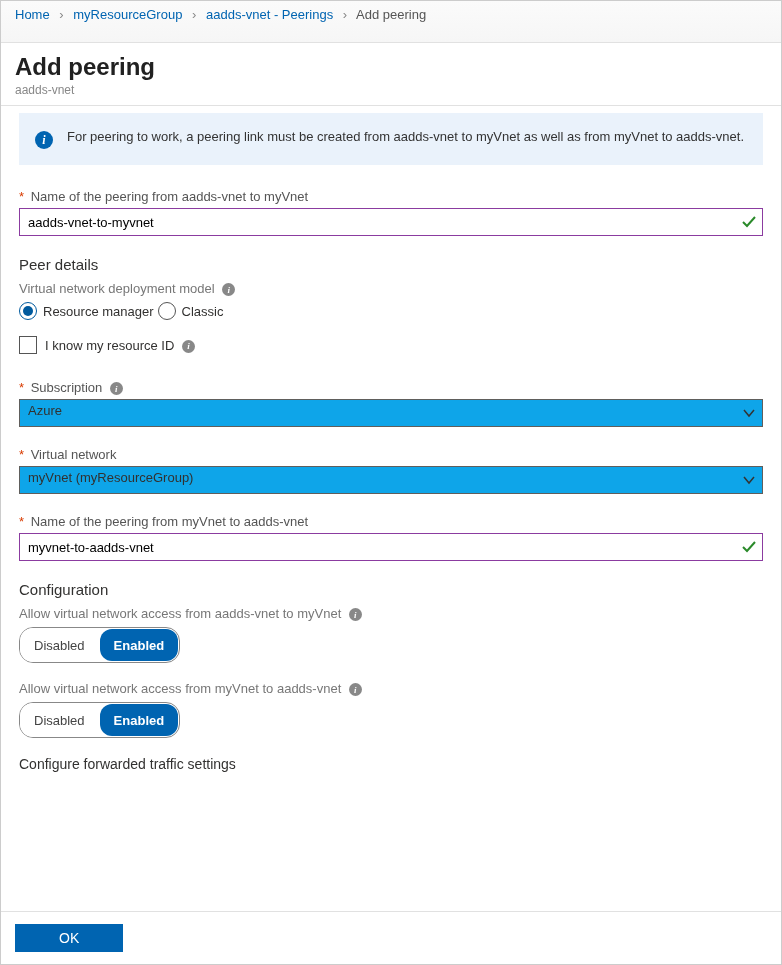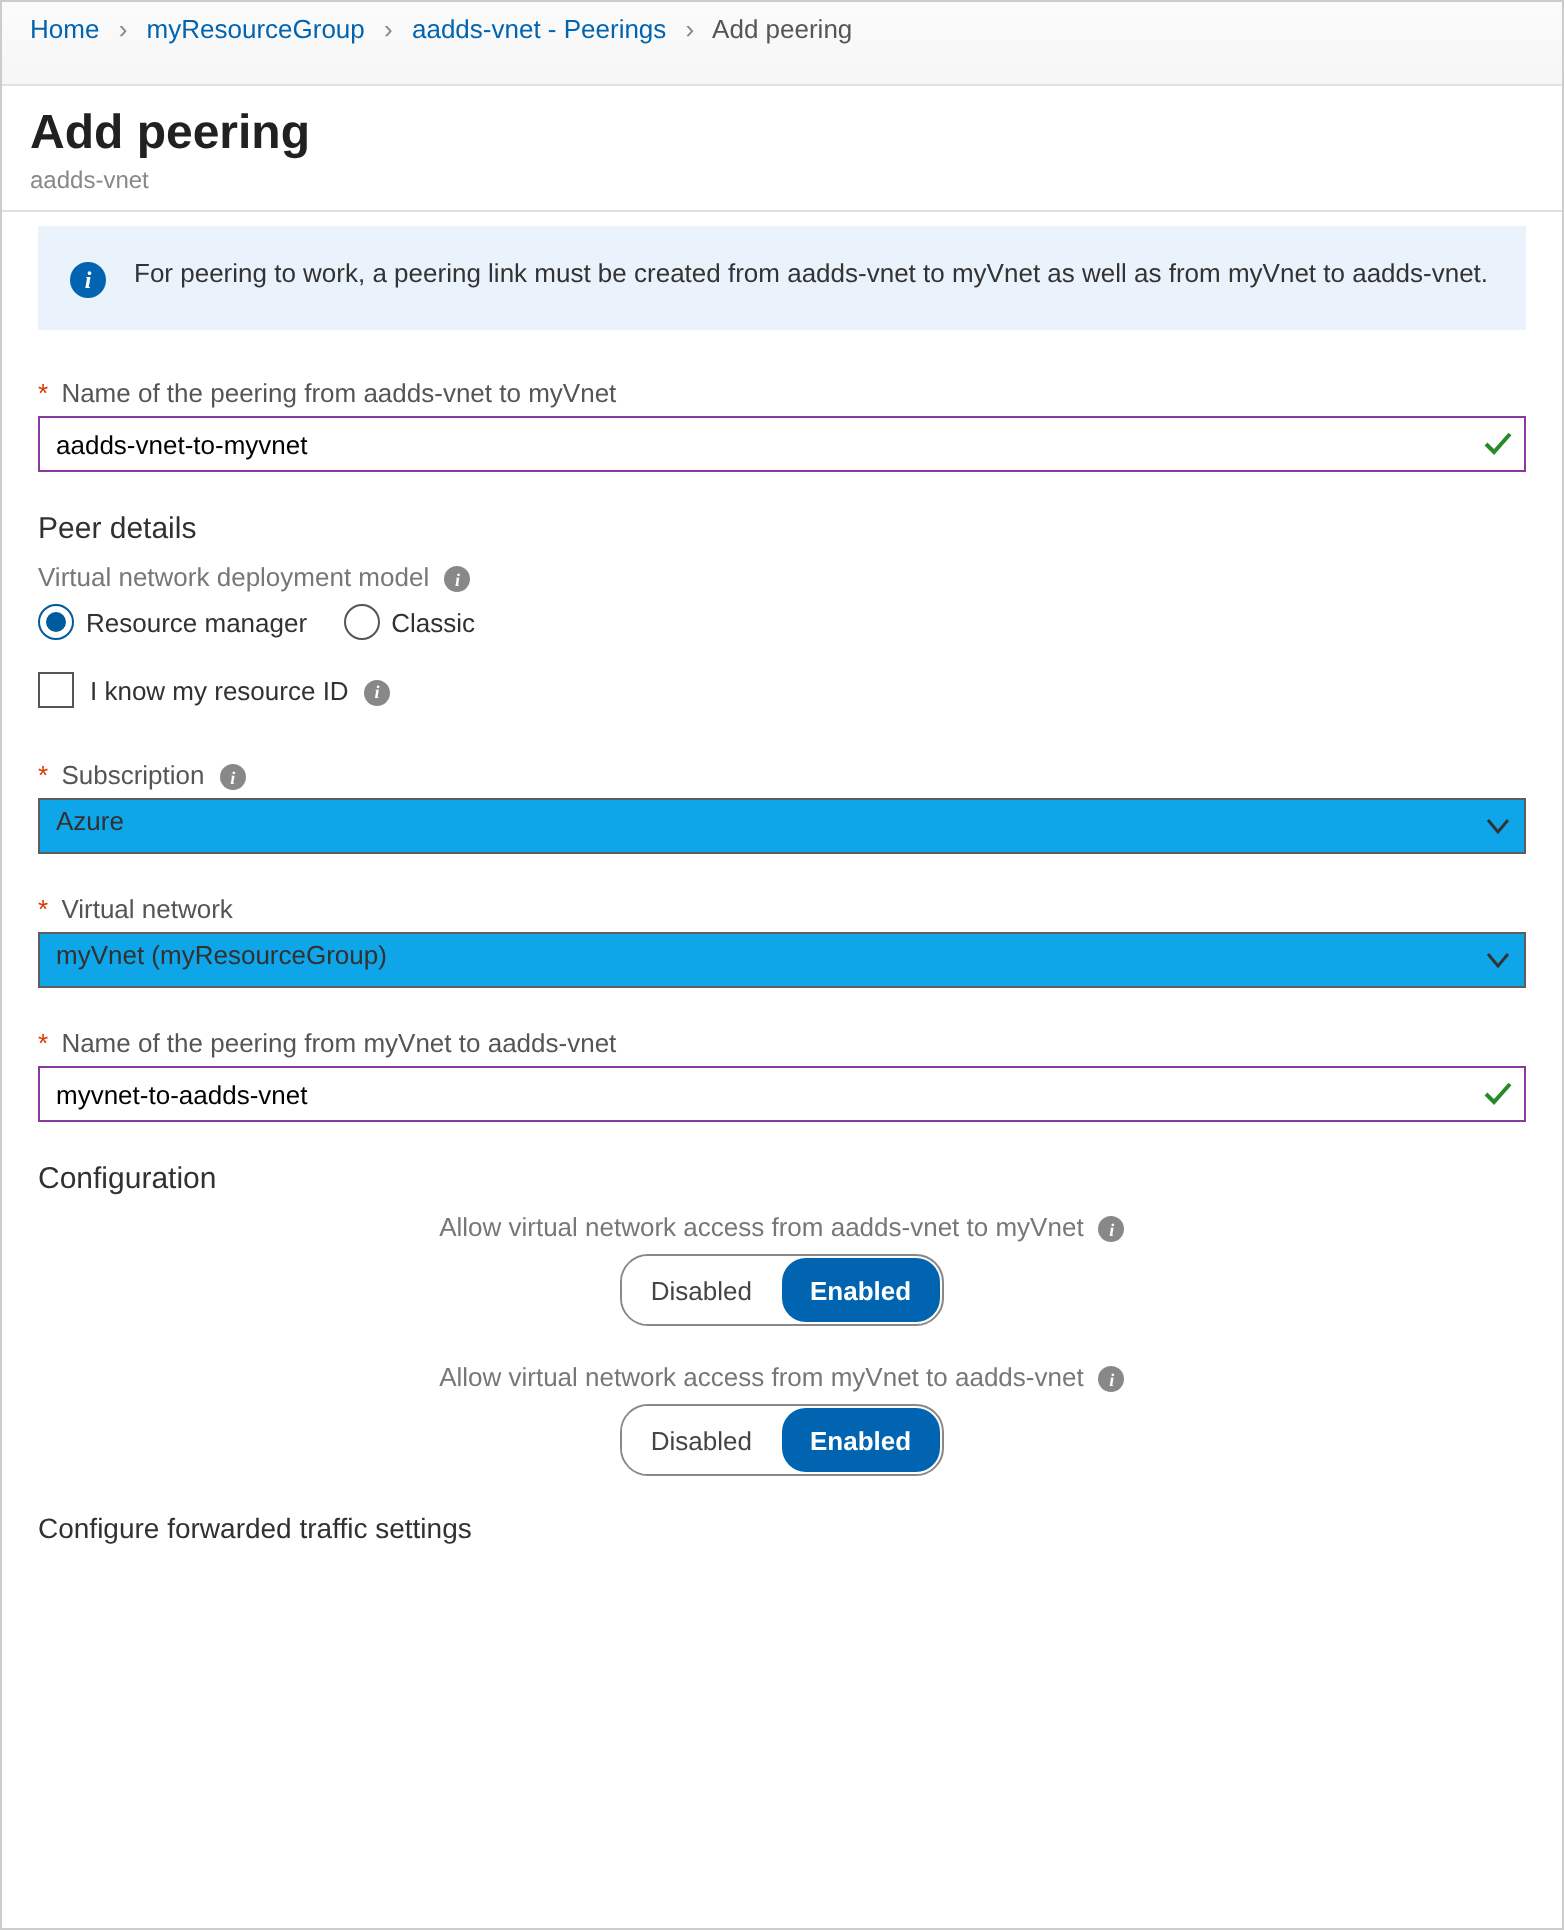--- a/index.html
+++ b/index.html
@@ -121,21 +121,21 @@
     margin: 6px 0 8px 0;
   }
   .sub-label {
     font-size: 13px;
     color: #777;
     margin-bottom: 6px;
   }
   .radio-row, .check-row {
     display: flex;
     align-items: center;
-    gap: 18px;
+    gap: 4px;
     margin-bottom: 16px;
   }
   .radio {
     display: flex;
     align-items: center;
     gap: 6px;
     cursor: pointer;
   }
   .radio-circle {
     width: 18px; height: 18px;
@@ -176,21 +176,20 @@
     pointer-events: none;
   }
   .select-wrap { position: relative; margin-bottom: 20px; }
   .section-sub {
     font-size: 14px;
     color: #323130;
     margin: 4px 0 8px 0;
   }
   .toggle-row {
     margin-bottom: 18px;
-    text-align: center;
   }
   .pill-toggle {
     display: inline-flex;
     border: 1px solid #888;
     border-radius: 14px;
     overflow: hidden;
     height: 36px;
     cursor: pointer;
   }
   .pill-opt {
@@ -349,14 +348,17 @@
       <div class="pill-toggle">
         <div class="pill-opt off">Disabled</div>
         <div class="pill-opt on">Enabled</div>
       </div>
     </div>
 
     <div class="section-sub">Configure forwarded traffic settings</div>
 
   </div>
 
+  <div class="footer">
+    <button class="btn-primary">OK</button>
+  </div>
 
 </div>
 
 </body></html>

